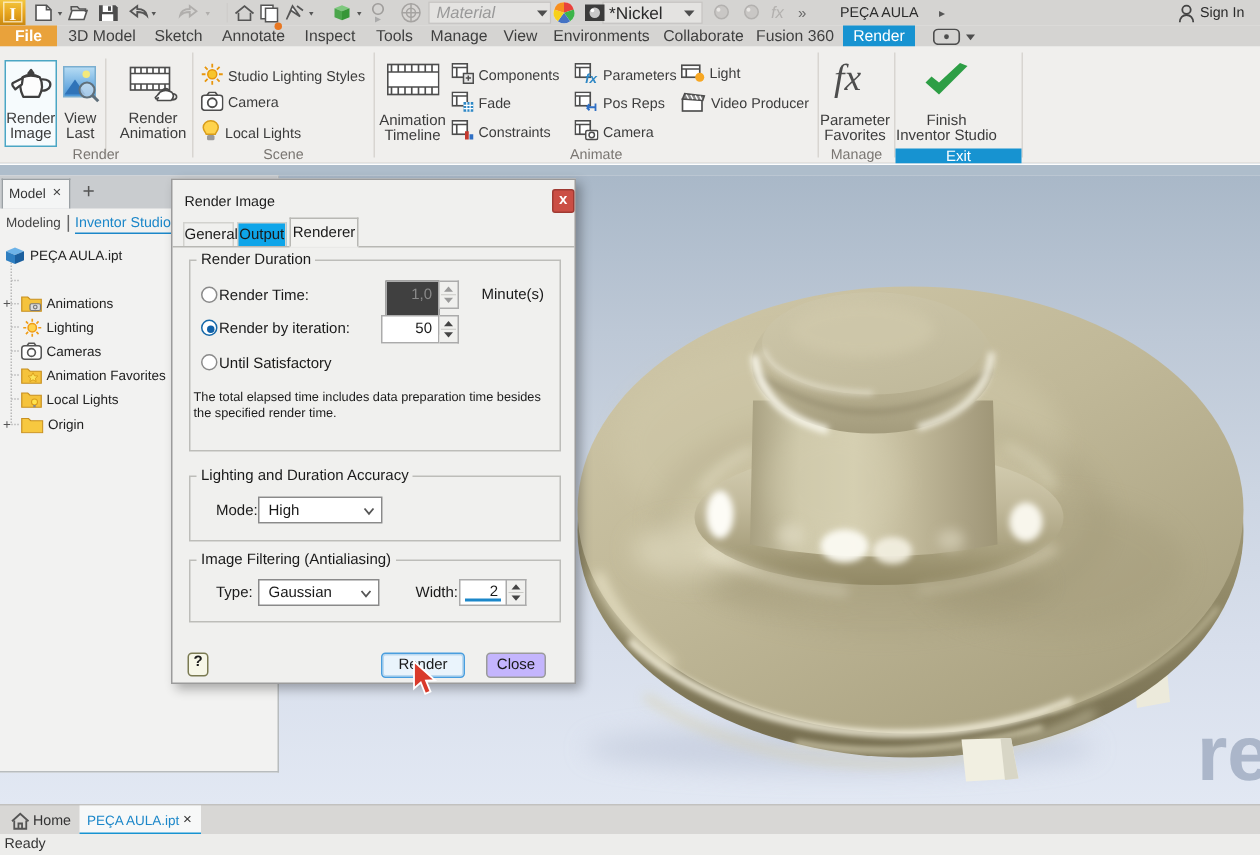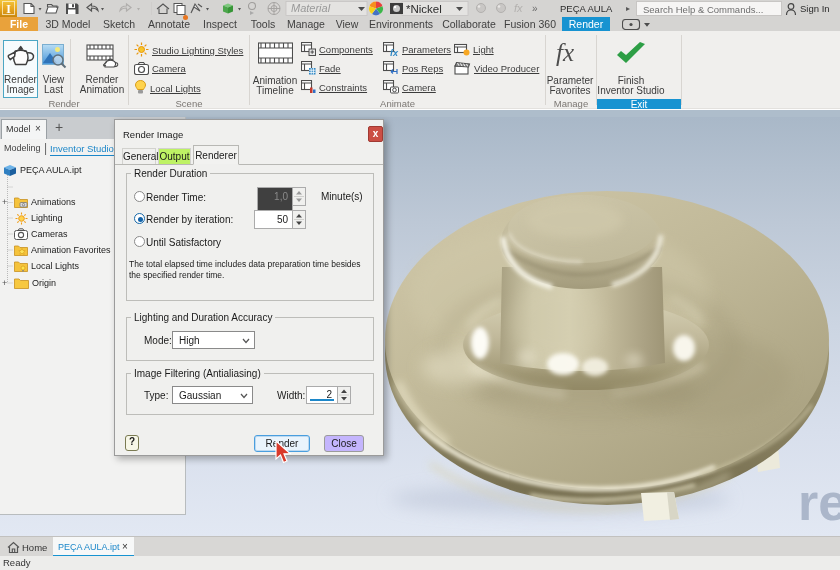--- a/index.html
+++ b/index.html
@@ -9,21 +9,21 @@
 
 #titlebar { left:0; top:0; width:840px; height:17px; background:#d5d4d2; font-size:9px; color:#333; }
 
 #tabrow { left:0; top:17px; width:840px; height:14px; background:#d5d4d2; }
 .rtab { position:absolute; top:0; height:14px; line-height:14px; font-size:10.5px; color:#3f3f3f; text-align:center; }
 
 #ribbon { left:0; top:31px; width:840px; height:78px; background:#f0efed; border-bottom:1px solid #e3e1de; }
 .gsep { position:absolute; top:4px; bottom:3px; width:1px; background:#d8d5d1; }
 .glabel { position:absolute; top:68px; height:10px; font-size:9.5px; color:#7a7672; text-align:center; line-height:10px; }
 .bigbtn { position:absolute; text-align:center; font-size:10px; color:#3c3c3c; line-height:10px; }
-.rowbtn { position:absolute; height:16px; font-size:9.5px; color:#3c3c3c; line-height:16px; white-space:nowrap;text-decoration:underline; }
+.rowbtn { position:absolute; height:16px; font-size:9.5px; color:#3c3c3c; line-height:16px; white-space:nowrap; }
 .rowbtn svg { vertical-align:-3px; margin-right:3px; }
 
 #strip { left:0; top:109px; width:840px; height:8px; background:#aebdcb; border-top:1px solid #fdfdfd; }
 
 #viewport { left:0; top:117px; width:840px; height:419px; background:linear-gradient(#a9b8c8 0%, #bdc8d6 25%, #ccd5e2 50%, #d8dfec 75%, #e2e8f3 100%); overflow:hidden; }
 
 #panel { left:0; top:117px; width:186px; height:398px; background:#f2f2f1; border-right:1px solid #b8bcbe; border-bottom:1px solid #b8bcbe; }
 #paneltabs { position:absolute; left:0; top:0; width:185px; height:22px; background:#c9cccf; }
 #modeltab { position:absolute; left:1px; top:2px; width:46px; height:20px; background:#f4f5f5; border:1px solid #9aa0a4; border-bottom:none; font-size:9px; color:#333; }
 #panelhead { position:absolute; left:0; top:22px; width:185px; height:21px; font-size:9.5px; }
@@ -136,23 +136,20 @@
 
       <circle cx="481" cy="8" r="4.5" fill="#c9c7c5" stroke="#b3b1af"></circle>
         <circle cx="479" cy="6.5" r="1.3" fill="#e9e7e5"></circle>
       <circle cx="501" cy="8" r="4.5" fill="#c9c7c5" stroke="#b3b1af"></circle>
         <circle cx="499" cy="6.5" r="1.3" fill="#e9e7e5"></circle>
       <text x="514" y="12" font-size="11" font-style="italic" fill="#b3b1af">fx</text>
       <text x="532" y="12" font-size="10" fill="#6a6a6a">»</text>
     </svg>
     <span class="abs" style="left:560px;top:3px;font-size:9.5px;color:#2b2b2b">PEÇA AULA</span>
     <span class="abs" style="left:626px;top:4px;font-size:8px;color:#555">▸</span>
-    <div class="abs" style="left:636px;top:1px;width:146px;height:15px;background:#f6f5f4;border:1px solid #c8c6c4">
-      <span class="abs" style="left:6px;top:2px;color:#6e6e6e;font-size:9.5px">Search Help &amp; Commands...</span>
-    </div>
     <svg class="abs" style="left:785px;top:2px" width="13" height="13" viewBox="0 0 13 13">
         <circle cx="6" cy="4.5" r="2.8" fill="none" stroke="#444" stroke-width="1.2"></circle>
         <path d="M1.5 13 c0-3.2 2.1-5 4.5-5 2.4 0 4.5 1.8 4.5 5" fill="none" stroke="#444" stroke-width="1.2"></path>
       </svg>
     <span class="abs" style="left:800px;top:3px;font-size:9.5px;color:#2b2b2b">Sign In</span>
   </div>
   <div id="tabrow" class="abs">
     <div class="rtab" style="left:0;width:38px;background:#e9a23b;color:#fff;font-weight:bold">File</div>
     <div class="rtab" style="left:42px;width:52px">3D Model</div>
     <div class="rtab" style="left:98px;width:42px">Sketch</div>
@@ -520,21 +517,21 @@
     </div>
   </div>
   <div id="statusbar" class="abs">Ready</div>
   <div id="dialog" class="abs">
 
     <span class="abs" style="left:8px;top:9px;font-size:9.5px;color:#1a1a1a">Render Image</span>
     <div class="abs" style="left:253px;top:6px;width:15px;height:16px;background:#cb4e44;border:1px solid #a03a32;border-radius:2px;color:#fff;font-size:10px;text-align:center;line-height:14px;font-weight:bold">x</div>
 
     <div class="abs" style="left:0px;top:44px;width:268px;height:1px;background:#b8b8b4"></div>
     <div class="abs" style="left:7px;top:28px;width:34px;height:16px;font-size:10px;text-align:center;line-height:16px;border:1px solid #d2d2ce;border-bottom:none;background:#f0f0ee">General</div>
-    <div class="abs" style="left:43px;top:28px;width:33px;height:16px;font-size:10px;text-align:center;line-height:16px;border:1px solid #d2d2ce;border-bottom:none;background:#bef264">Output</div>
+    <div class="abs" style="left:43px;top:28px;width:33px;height:16px;font-size:10px;text-align:center;line-height:16px;border:1px solid #d2d2ce;border-bottom:none;background:#0ea5e9">Output</div>
     <div class="abs" style="left:78px;top:25px;width:46px;height:20px;font-size:10px;text-align:center;line-height:19px;border:1px solid #b8b8b4;border-bottom:1px solid #f0f0ee;background:#f2f2f0;z-index:2">Renderer</div>
 
     <div class="group" style="top:53px;height:128px">
         <span class="grouplab">Render Duration</span>
       </div>
     <div class="radio" style="left:19px;top:71px"></div>
     <span class="abs" style="left:31px;top:72px">Render Time:</span>
     <div class="spinbox" style="left:142px;top:67px;width:36px;height:36px;background:#404040">
         <span style="position:absolute;right:4px;top:3px;color:#8a8a8a">1,0</span>
       </div>

